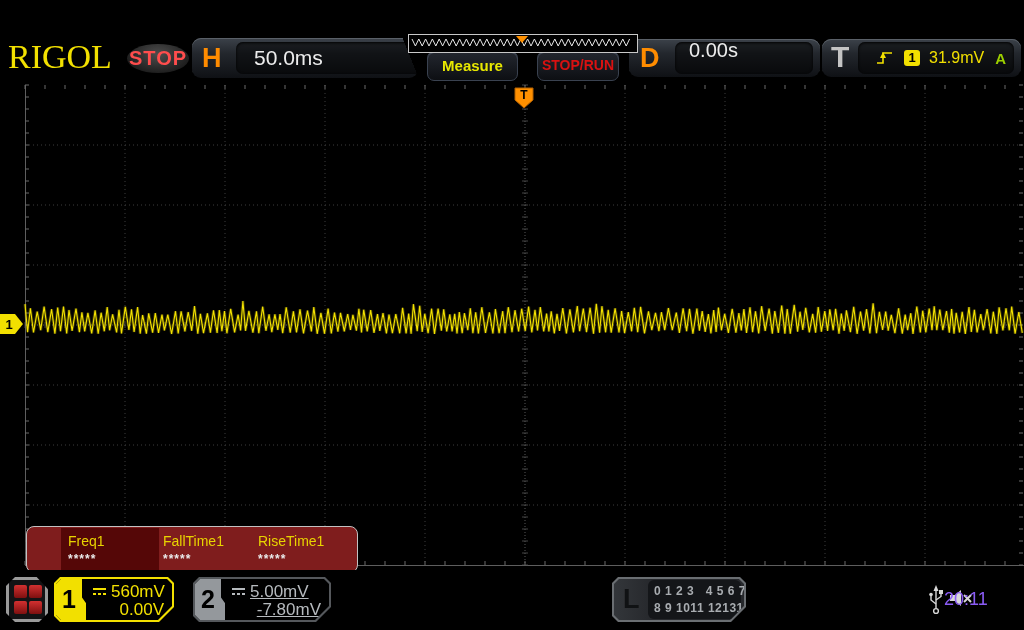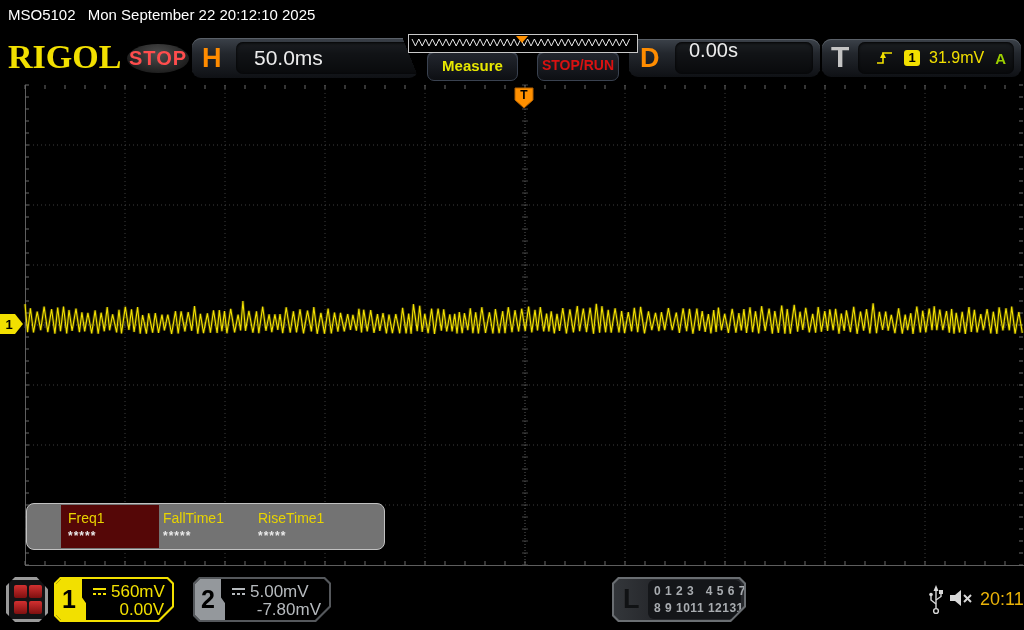--- a/index.html
+++ b/index.html
@@ -5,21 +5,21 @@
   html,body{margin:0;padding:0;background:#000;}
   #screen{position:relative;width:1024px;height:630px;background:#000;overflow:hidden;
           font-family:"Liberation Sans",sans-serif;-webkit-font-smoothing:antialiased;}
   .abs{position:absolute;}
 
   
   #status-bar{left:0;top:0;width:1024px;height:30px;color:#fff;font-size:15px;line-height:30px;}
   #status-bar span{margin-left:8px;}
 
   
-  #logo{left:8px;top:38px;font-family:"Liberation Serif",serif;font-weight:bold;
+  #logo{left:8px;top:38px;font-family:"Liberation Serif",serif;font-weight:normal;
         font-size:34px;color:#f2e000;letter-spacing:0px;}
   #run-state{left:127px;top:44px;width:62px;height:29px;border-radius:50%;
         background:radial-gradient(ellipse at 50% 35%,#4d4d4d,#1c1c1c 75%);
         color:#ff4d4d;font-weight:bold;font-size:20px;text-align:center;line-height:29px;letter-spacing:1px;}
   .hud-block{background:linear-gradient(180deg,#3c424a 0%,#23272d 38%,#0f1115 100%);
         border-radius:9px;box-shadow:inset 0 1px 0 #5a6068, 0 1px 2px #000;}
   .hud-inset{position:absolute;background:rgba(0,0,0,.5);border-radius:7px;box-shadow:inset 0 1px 3px #000;}
   #h-block{left:192px;top:38px;width:226px;height:40px;}
   #h-block .cut{position:absolute;right:-1px;top:-1px;width:17px;height:42px;
         background:linear-gradient(to bottom left,#000 49.5%,transparent 50%);}
@@ -45,22 +45,22 @@
   #measure-btn{left:427px;top:51px;width:89px;height:28px;color:#e8e800;font-size:15px;line-height:27px;}
   #stoprun-btn{left:537px;top:51px;width:80px;height:28px;color:#d91111;font-size:14px;line-height:27px;text-align:center;}
   #strip{left:408px;top:34px;width:228px;height:17px;background:#000;border:1px solid #c8c8c8;z-index:6;}
 
   
   #scope-svg{left:0;top:0;width:1024px;height:630px;z-index:1;pointer-events:none;}
   #trig-marker{left:513px;top:87px;width:22px;height:22px;z-index:4;cursor:pointer;}
   #ch1-marker{left:0px;top:312px;width:25px;height:24px;z-index:4;cursor:pointer;}
 
   
-  #meas-panel{left:26px;top:503px;width:330px;height:45px;background:#737373;
-        border:1px solid #c2c2c2;border-radius:8px;z-index:5;padding-left:27px;}
+  #meas-panel{left:26px;top:526px;width:330px;height:45px;background:#7f1d1d;
+        border:1px solid #c2c2c2;border-radius:8px;z-index:5;}
   #meas-red-cell{position:absolute;left:34px;top:1px;width:98px;height:43px;background:#550707;}
   .meas-label{position:absolute;top:6px;color:#e8d400;font-size:14px;}
   .meas-value{position:absolute;top:25px;color:#eaeaea;font-size:12px;font-weight:bold;letter-spacing:1px;}
 
   
   #bottom-bar{left:0;top:570px;width:1024px;height:60px;background:#000;z-index:7;}
   #win-icon{position:absolute;left:6px;top:7px;width:42px;height:45px;background:#131315;
         clip-path:polygon(0 9px,9px 0,73% 0,100% 27%,100% calc(100% - 9px),calc(100% - 9px) 100%,9px 100%,0 calc(100% - 9px));
         box-shadow:inset 0 0 0 3px #9a9a9a;cursor:pointer;}
   #win-icon .sq{position:absolute;width:13px;height:13px;border-radius:2px;
@@ -76,43 +76,39 @@
   .ch-badge span{display:block;width:26px;text-align:center;line-height:41px;}
   .ch-scale{position:absolute;left:36px;top:3px;font-size:17px;display:flex;align-items:center;gap:4px;}
   .ch-offset{position:absolute;right:8px;top:21px;font-size:17px;}
   #ch1{left:54px;width:120px;}
   #ch1 .ch-outer{background:#f2e000;}
   #ch1 .ch-badge{background:#f2e000;}
   #ch1 .ch-scale,#ch1 .ch-offset{color:#f2e000;}
   #ch2{left:193px;width:138px;}
   #ch2 .ch-outer{background:#55585c;}
   #ch2 .ch-badge{background:#94989c;}
-  #ch2 .ch-scale,#ch2 .ch-offset{color:#b6babe;}
+  #ch2 .ch-scale,#ch2 .ch-offset{color:#b6babe;text-decoration:underline;}
   #la-widget{position:absolute;left:612px;top:7px;width:134px;height:45px;cursor:pointer;}
   #la-outer{position:absolute;inset:0;background:#6a6e72;
         clip-path:polygon(6px 0,calc(100% - 6px) 0,100% 6px,100% calc(100% - 15px),calc(100% - 15px) 100%,6px 100%,0 calc(100% - 6px),0 6px);}
   #la-inner{position:absolute;inset:2px;background:linear-gradient(90deg,#33363a,#26282c 30%);
         clip-path:polygon(5px 0,calc(100% - 5px) 0,100% 5px,100% calc(100% - 14px),calc(100% - 14px) 100%,5px 100%,0 calc(100% - 5px),0 5px);}
   #la-letter{position:absolute;left:9px;top:5px;font-size:27px;font-weight:bold;color:#101214;}
   #la-nums{position:absolute;left:34px;top:1px;right:3px;bottom:1px;background:#141619;border-radius:6px;
         color:#a8acb0;font-size:12px;font-weight:bold;padding:3px 0 0 6px;box-sizing:border-box;}
   .lnum{white-space:pre;line-height:17px;letter-spacing:0.5px;}
-  #clock{position:absolute;left:980px;top:19px;font-size:18px;color:#eab308;}
+  #clock{position:absolute;left:944px;top:19px;font-size:18px;color:#8b5cf6;}
   #usb-icon{position:absolute;left:928px;top:14px;}
   #spk-icon{position:absolute;left:948px;top:17px;cursor:pointer;}
 </style>
 </head>
 <body>
 
 <div id="screen">
 
-  <div id="status-bar" class="abs">
-    <span>MSO5102</span>
-    <span>Mon September 22 20:12:10 2025</span>
-  </div>
 
   <div id="logo" class="abs">RIGOL</div>
   <div id="run-state" class="abs">STOP</div>
 
   <div id="h-block" class="abs hud-block">
     <div class="cut"></div>
     <div id="h-inset" class="hud-inset"></div>
     <div id="h-letter" class="abs">H</div>
     <div id="h-timebase" class="abs">50.0ms</div>
     <div id="h-rates" class="abs">

